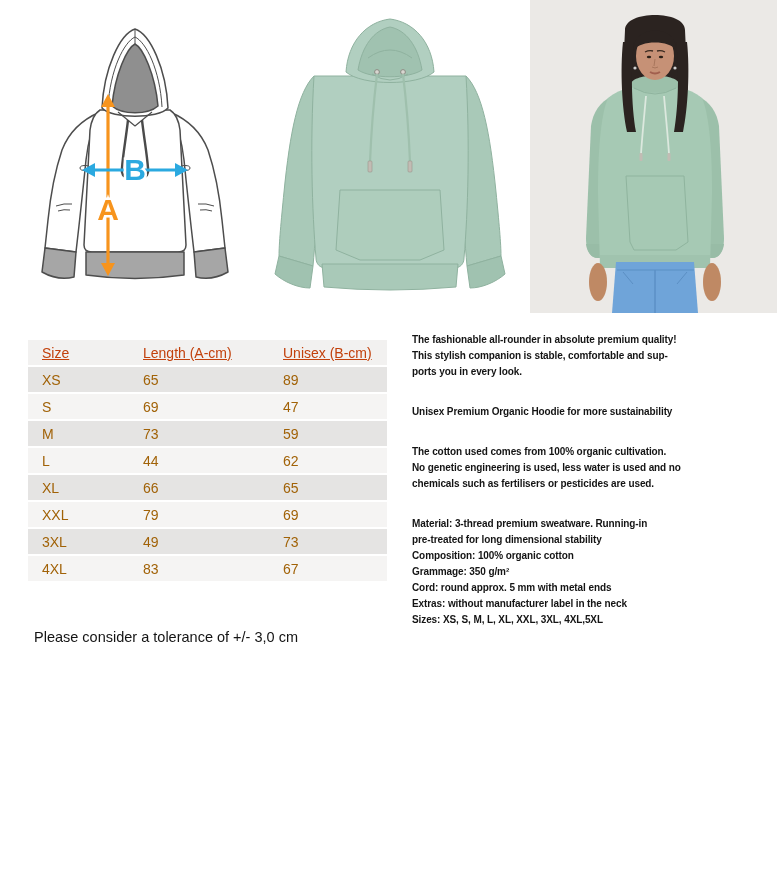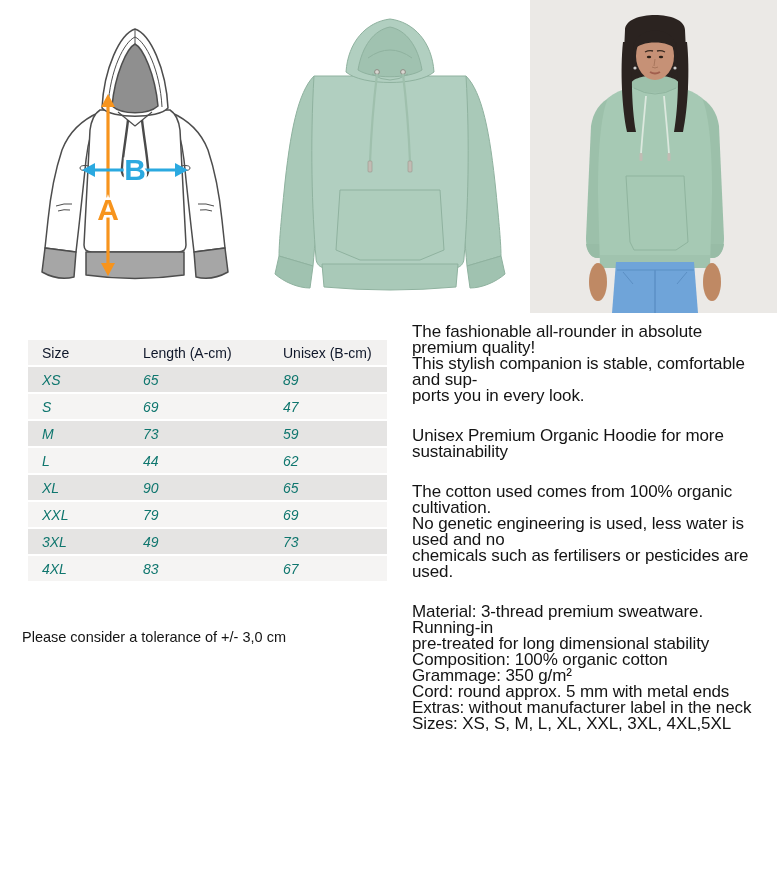--- a/index.html
+++ b/index.html
@@ -41,40 +41,41 @@
   #size-table col.c2 { width: 140px; }
   #size-table col.c3 { width: 118px; }
   #size-table th, #size-table td {
     height: 25px;
     padding: 0 0 0 14px;
     text-align: left;
     font-weight: normal;
     vertical-align: middle;
     white-space: nowrap;
   }
-  #size-table thead th { background: #f2f1f0; color: #0f172a; }
-  #size-table tbody td { color: #0f766e; font-style: italic; }
+  #size-table thead th { background: #f2f1f0; color: #c2410c; text-decoration: underline; }
+  #size-table tbody td { color: #a16207; }
   #size-table tbody tr.odd  td { background: #e5e4e3; }
   #size-table tbody tr.even td { background: #f5f4f3; }
 
   #tolerance-note {
     position: absolute;
-    left: 22px; top: 629px;
+    left: 34px; top: 629px;
     font-size: 14.5px;
     color: #141414;
   }
 
   #description {
     position: absolute;
-    left: 412px; top: 324px;
+    left: 412px; top: 332px;
     width: 356px;
-    font-size: 17px;
+    font-size: 10px;
     line-height: 16px;
     letter-spacing: -0.1px;
     color: #141414;
+    font-weight: bold;
   }
   #description p {
     white-space: pre-line;
     margin: 0 0 24px 0;
   }
 </style>
 </head>
 <body>
 
 <div id="page">
@@ -237,21 +238,21 @@
           <td>73</td>
           <td>59</td>
         </tr>
       <tr class="even">
           <td>L</td>
           <td>44</td>
           <td>62</td>
         </tr>
       <tr class="odd">
           <td>XL</td>
-          <td>90</td>
+          <td>66</td>
           <td>65</td>
         </tr>
       <tr class="even">
           <td>XXL</td>
           <td>79</td>
           <td>69</td>
         </tr>
       <tr class="odd">
           <td>3XL</td>
           <td>49</td>

